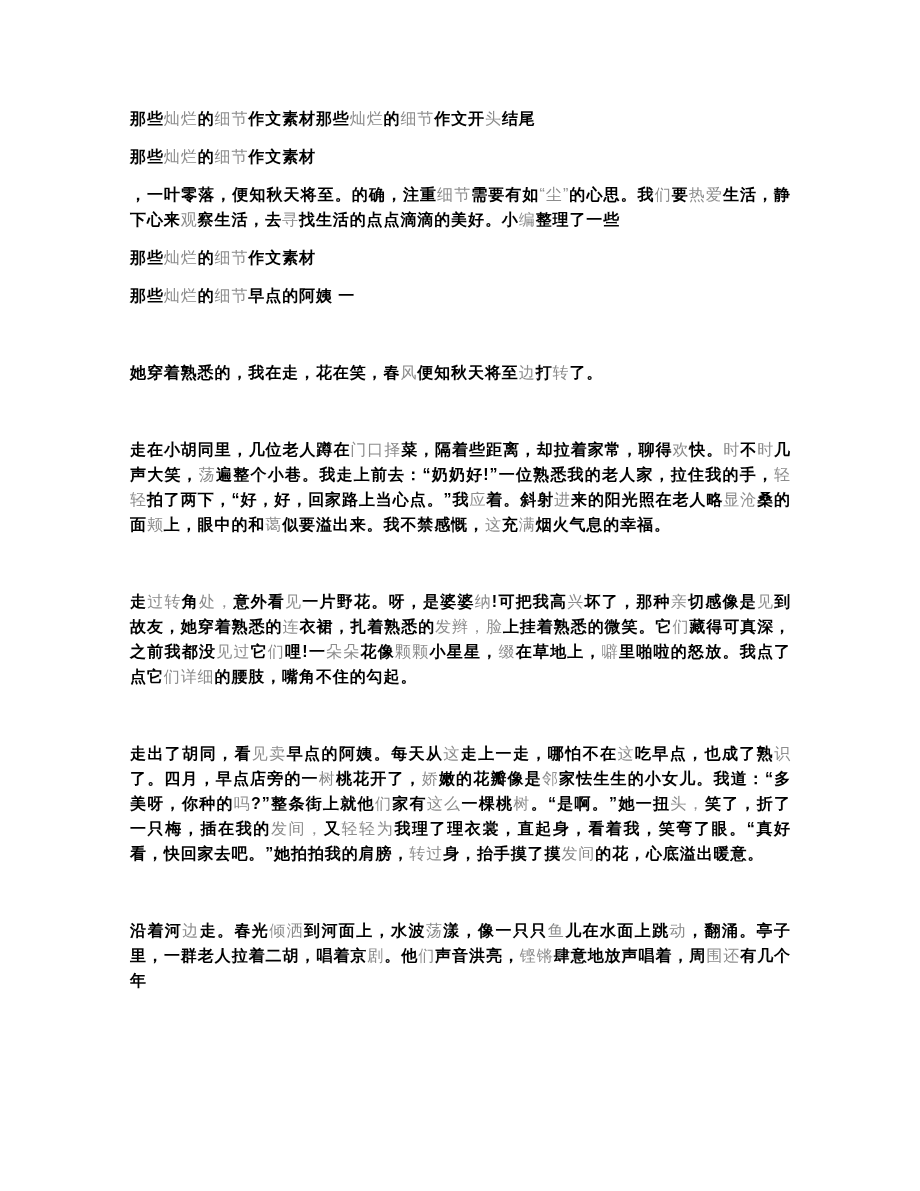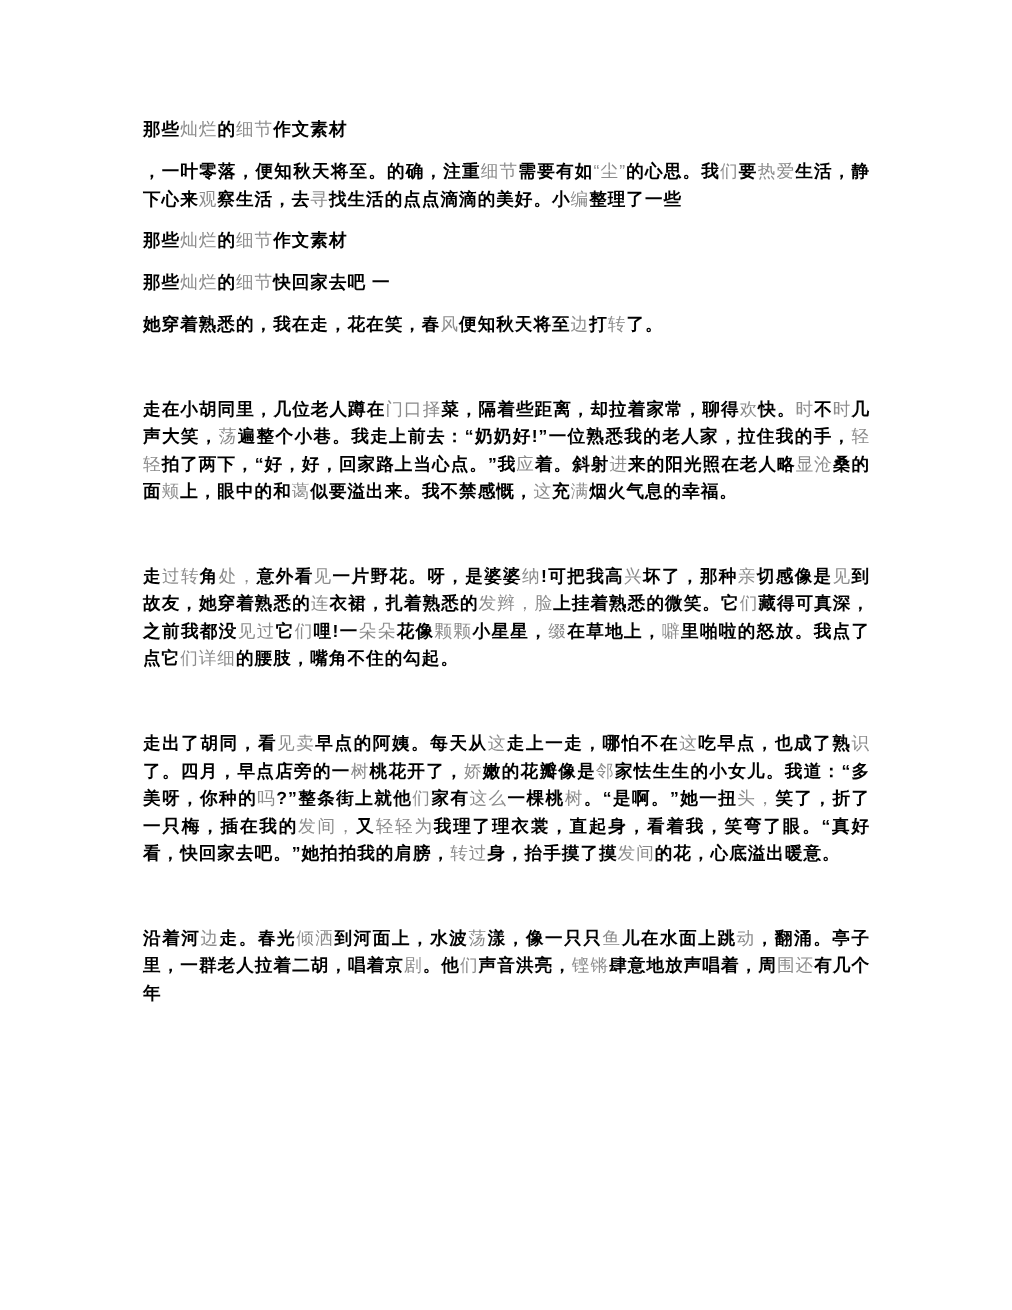--- a/index.html
+++ b/index.html
@@ -41,23 +41,24 @@
   .lt {
     font-weight: 400;
     color: #8c8c8c;
   }
 </style>
 </head>
 <body>
 
 <div class="page">
   <div class="doc">
+      <p class="block"><span class="seg">那些</span><span class="seg lt">灿烂</span><span class="seg">的</span><span class="seg lt">细节</span><span class="seg">作文素材那些</span><span class="seg lt">灿烂</span><span class="seg">的</span><span class="seg lt">细节</span><span class="seg">作文开</span><span class="seg lt">头</span><span class="seg">结尾</span></p>
       <p class="block"><span class="seg">那些</span><span class="seg lt">灿烂</span><span class="seg">的</span><span class="seg lt">细节</span><span class="seg">作文素材</span></p>
       <p class="block"><span class="seg">，一叶零落，便知秋天将至。的确，注重</span><span class="seg lt">细节</span><span class="seg">需要有如</span><span class="seg lt">“尘”</span><span class="seg">的心思。我</span><span class="seg lt">们</span><span class="seg">要</span><span class="seg lt">热爱</span><span class="seg">生活，静下心来</span><span class="seg lt">观</span><span class="seg">察生活，去</span><span class="seg lt">寻</span><span class="seg">找生活的点点滴滴的美好。小</span><span class="seg lt">编</span><span class="seg">整理了一些</span></p>
       <p class="block"><span class="seg">那些</span><span class="seg lt">灿烂</span><span class="seg">的</span><span class="seg lt">细节</span><span class="seg">作文素材</span></p>
-      <p class="block"><span class="seg">那些</span><span class="seg lt">灿烂</span><span class="seg">的</span><span class="seg lt">细节</span><span class="seg">快回家去吧 一</span></p>
+      <p class="block"><span class="seg">那些</span><span class="seg lt">灿烂</span><span class="seg">的</span><span class="seg lt">细节</span><span class="seg">早点的阿姨 一</span></p>
       <p class="block"><span class="seg">她穿着熟悉的，我在走，花在笑，春</span><span class="seg lt">风</span><span class="seg">便知秋天将至</span><span class="seg lt">边</span><span class="seg">打</span><span class="seg lt">转</span><span class="seg">了。</span></p>
       <p class="block"><span class="seg">走在小胡同里，几位老人蹲在</span><span class="seg lt">门口择</span><span class="seg">菜，隔着些距离，却拉着家常，聊得</span><span class="seg lt">欢</span><span class="seg">快。</span><span class="seg lt">时</span><span class="seg">不</span><span class="seg lt">时</span><span class="seg">几声大笑，</span><span class="seg lt">荡</span><span class="seg">遍整个小巷。我走上前去：“奶奶好!”一位熟悉我的老人家，拉住我的手，</span><span class="seg lt">轻轻</span><span class="seg">拍了两下，“好，好，回家路上当心点。”我</span><span class="seg lt">应</span><span class="seg">着。斜射</span><span class="seg lt">进</span><span class="seg">来的阳光照在老人略</span><span class="seg lt">显沧</span><span class="seg">桑的面</span><span class="seg lt">颊</span><span class="seg">上，眼中的和</span><span class="seg lt">蔼</span><span class="seg">似要溢出来。我不禁感慨，</span><span class="seg lt">这</span><span class="seg">充</span><span class="seg lt">满</span><span class="seg">烟火气息的幸福。</span></p>
       <p class="block"><span class="seg">走</span><span class="seg lt">过转</span><span class="seg">角</span><span class="seg lt">处，</span><span class="seg">意外看</span><span class="seg lt">见</span><span class="seg">一片野花。呀，是婆婆</span><span class="seg lt">纳</span><span class="seg">!可把我高</span><span class="seg lt">兴</span><span class="seg">坏了，那种</span><span class="seg lt">亲</span><span class="seg">切感像是</span><span class="seg lt">见</span><span class="seg">到故友，她穿着熟悉的</span><span class="seg lt">连</span><span class="seg">衣裙，扎着熟悉的</span><span class="seg lt">发辫，脸</span><span class="seg">上挂着熟悉的微笑。它</span><span class="seg lt">们</span><span class="seg">藏得可真深，之前我都没</span><span class="seg lt">见过</span><span class="seg">它</span><span class="seg lt">们</span><span class="seg">哩!一</span><span class="seg lt">朵朵</span><span class="seg">花像</span><span class="seg lt">颗颗</span><span class="seg">小星星，</span><span class="seg lt">缀</span><span class="seg">在草地上，</span><span class="seg lt">噼</span><span class="seg">里啪啦的怒放。我点了点它</span><span class="seg lt">们详细</span><span class="seg">的腰肢，嘴角不住的勾起。</span></p>
       <p class="block"><span class="seg">走出了胡同，看</span><span class="seg lt">见卖</span><span class="seg">早点的阿姨。每天从</span><span class="seg lt">这</span><span class="seg">走上一走，哪怕不在</span><span class="seg lt">这</span><span class="seg">吃早点，也成了熟</span><span class="seg lt">识</span><span class="seg">了。四月，早点店旁的一</span><span class="seg lt">树</span><span class="seg">桃花开了，</span><span class="seg lt">娇</span><span class="seg">嫩的花瓣像是</span><span class="seg lt">邻</span><span class="seg">家怯生生的小女儿。我道：“多美呀，你种的</span><span class="seg lt">吗</span><span class="seg">?”整条街上就他</span><span class="seg lt">们</span><span class="seg">家有</span><span class="seg lt">这么</span><span class="seg">一棵桃</span><span class="seg lt">树</span><span class="seg">。“是啊。”她一扭</span><span class="seg lt">头，</span><span class="seg">笑了，折了一只梅，插在我的</span><span class="seg lt">发间，</span><span class="seg">又</span><span class="seg lt">轻轻为</span><span class="seg">我理了理衣裳，直起身，看着我，笑弯了眼。“真好看，快回家去吧。”她拍拍我的肩膀，</span><span class="seg lt">转过</span><span class="seg">身，抬手摸了摸</span><span class="seg lt">发间</span><span class="seg">的花，心底溢出暖意。</span></p>
       <p class="block"><span class="seg">沿着河</span><span class="seg lt">边</span><span class="seg">走。春光</span><span class="seg lt">倾洒</span><span class="seg">到河面上，水波</span><span class="seg lt">荡</span><span class="seg">漾，像一只只</span><span class="seg lt">鱼</span><span class="seg">儿在水面上跳</span><span class="seg lt">动</span><span class="seg">，翻涌。亭子里，一群老人拉着二胡，唱着京</span><span class="seg lt">剧</span><span class="seg">。他</span><span class="seg lt">们</span><span class="seg">声音洪亮，</span><span class="seg lt">铿锵</span><span class="seg">肆意地放声唱着，周</span><span class="seg lt">围还</span><span class="seg">有几个年</span></p>
     </div>
 </div>
 
 </body></html>

